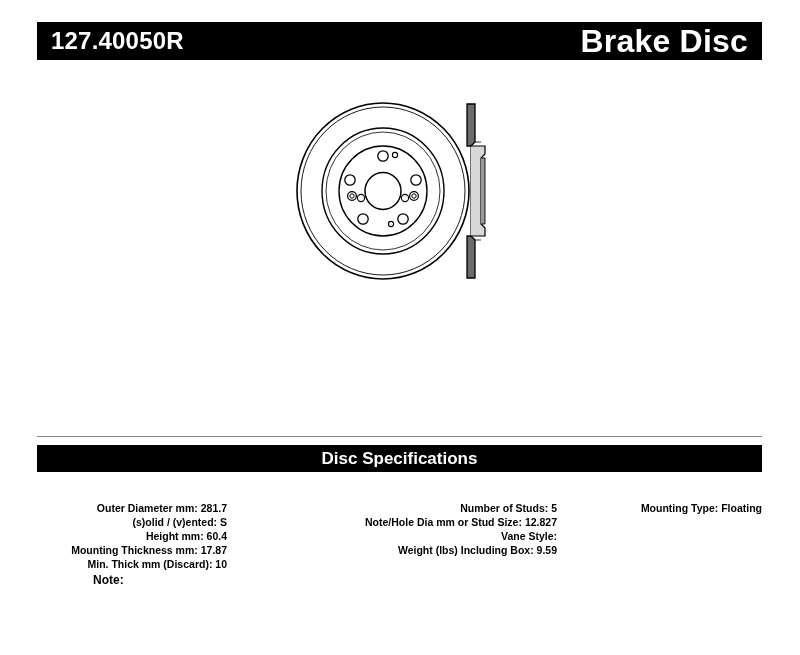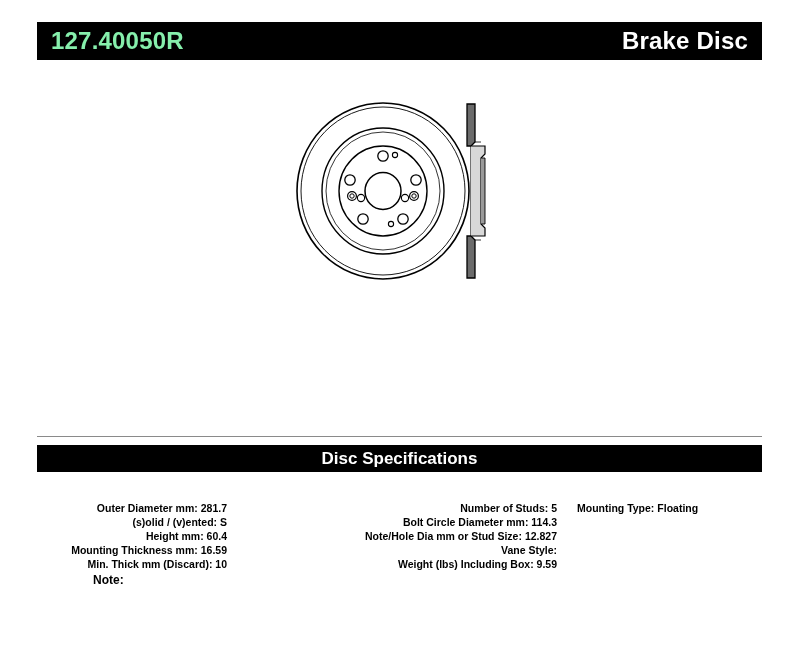--- a/index.html
+++ b/index.html
@@ -24,29 +24,29 @@
     width: 725px;
     height: 38px;
     background: #000000;
     display: flex;
     align-items: center;
     justify-content: space-between;
     box-sizing: border-box;
     padding: 0 14px;
   }
   .title-bar .part-number {
-    color: #86efac;
+    color: #ffffff;
     font-size: 24px;
     font-weight: bold;
     letter-spacing: 0.2px;
     line-height: 1;
   }
   .title-bar .product-type {
     color: #ffffff;
-    font-size: 24px;
+    font-size: 32px;
     font-weight: bold;
     letter-spacing: 0.2px;
     line-height: 1;
   }
 
   
   .illustration {
     position: absolute;
     left: 295px;
     top: 98px;
@@ -108,21 +108,21 @@
     font-size: 10.5px;
     font-weight: bold;
     line-height: 14px;
     white-space: nowrap;
   }
   .spec-col-left .spec-row,
   .spec-col-mid .spec-row {
     text-align: right;
   }
   .spec-col-right .spec-row {
-    text-align: left;
+    text-align: right;
   }
   .spec-row .spec-value {
     font-weight: bold;
   }
 
   
   .note-area {
     position: absolute;
     left: 93px;
     top: 570px;
@@ -205,36 +205,32 @@
     <div class="spec-row">
       <span>(s)olid / (v)ented: </span>
       <span class="spec-value">S</span>
     </div>
     <div class="spec-row">
       <span>Height mm: </span>
       <span class="spec-value">60.4</span>
     </div>
     <div class="spec-row">
       <span>Mounting Thickness mm: </span>
-      <span class="spec-value">16.59</span>
+      <span class="spec-value">17.87</span>
     </div>
     <div class="spec-row">
       <span>Min. Thick mm (Discard): </span>
       <span class="spec-value">10</span>
     </div>
   </div>
 
   <div class="spec-col spec-col-mid">
     <div class="spec-row">
       <span>Number of Studs: </span>
       <span class="spec-value">5</span>
-    </div>
-    <div class="spec-row">
-      <span>Bolt Circle Diameter mm: </span>
-      <span class="spec-value">114.3</span>
     </div>
     <div class="spec-row">
       <span>Note/Hole Dia mm or Stud Size: </span>
       <span class="spec-value">12.827</span>
     </div>
     <div class="spec-row">
       <span>Vane Style:</span>
       <span class="spec-value"></span>
     </div>
     <div class="spec-row">

